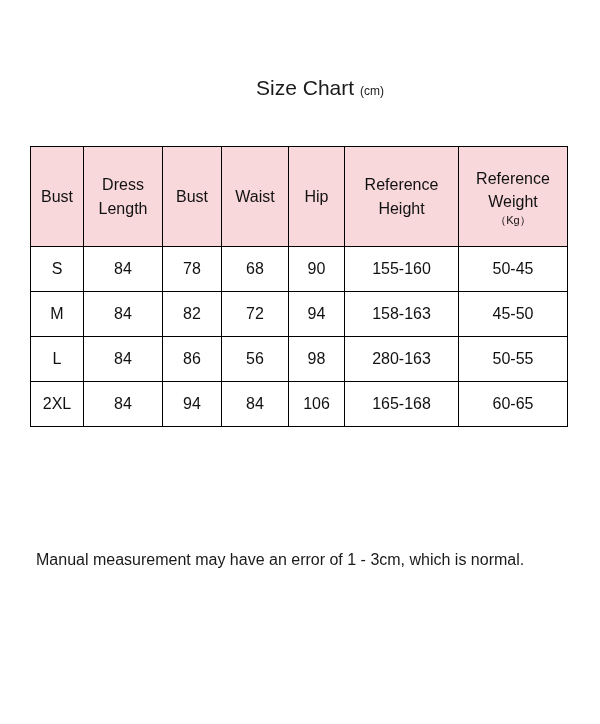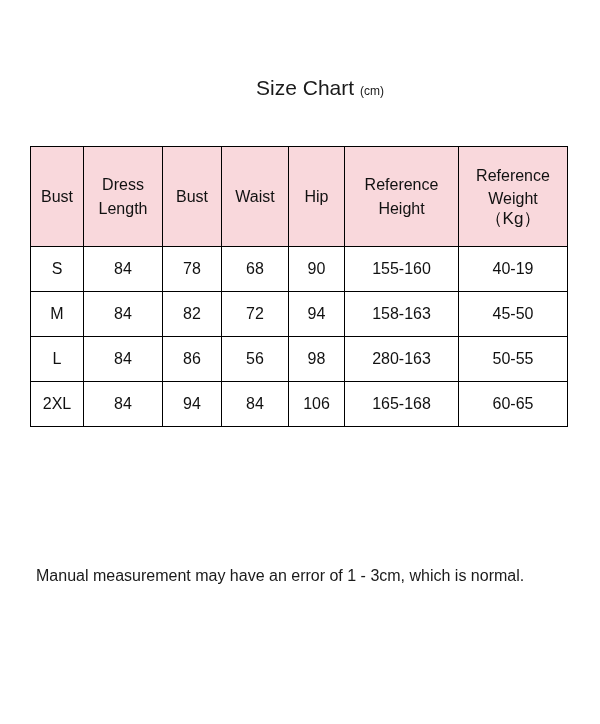--- a/index.html
+++ b/index.html
@@ -50,27 +50,27 @@
   }
   .col-size   { width: 53px; }
   .col-dress  { width: 79px; }
   .col-bust   { width: 59px; }
   .col-waist  { width: 67px; }
   .col-hip    { width: 56px; }
   .col-height { width: 114px; }
   .col-weight { width: 109px; }
   .sub-unit {
     display: block;
-    font-size: 17px;
+    font-size: 11px;
     line-height: 1.1;
     color: #111111;
   }
   .footer-note {
     position: absolute;
-    top: 564px; left: 36px;
+    top: 548px; left: 36px;
     width: 545px;
     font-size: 16px;
     line-height: 23px;
     color: #1a1a1a;
   }
 </style>
 </head>
 <body>
 
 <div class="title-wrap">
@@ -103,21 +103,21 @@
     </tr>
   </thead>
   <tbody>
     <tr>
       <td>S</td>
       <td>84</td>
       <td>78</td>
       <td>68</td>
       <td>90</td>
       <td>155-160</td>
-      <td>40-19</td>
+      <td>50-45</td>
     </tr>
     <tr>
       <td>M</td>
       <td>84</td>
       <td>82</td>
       <td>72</td>
       <td>94</td>
       <td>158-163</td>
       <td>45-50</td>
     </tr>

